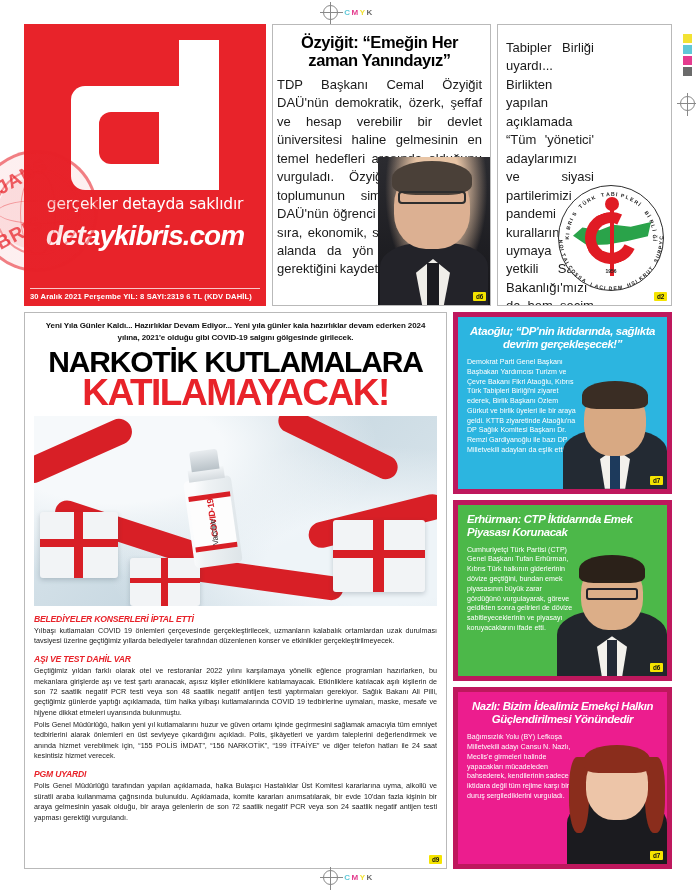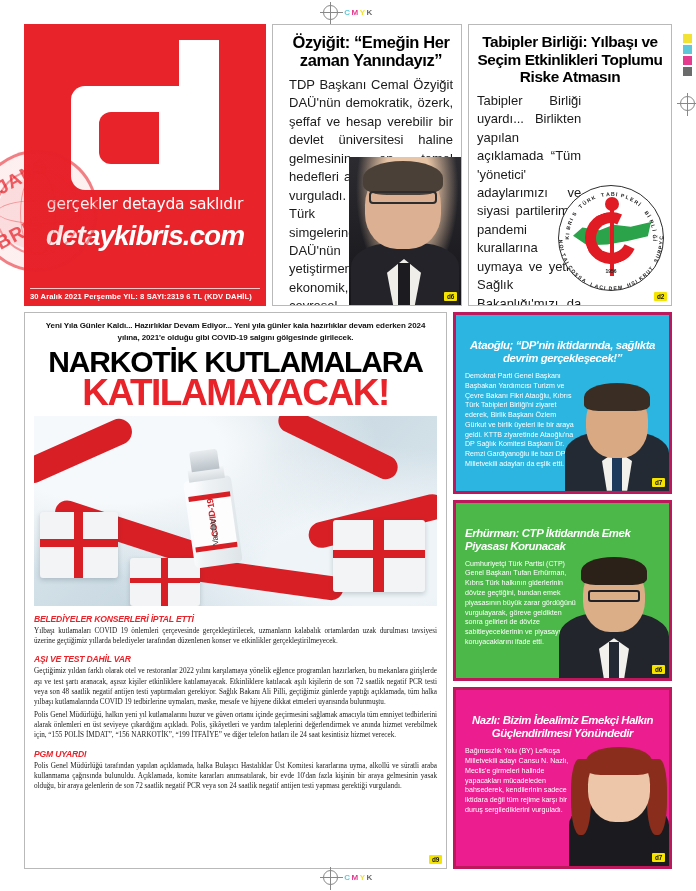--- a/index.html
+++ b/index.html
@@ -118,21 +118,21 @@
     white-space: nowrap;
   }
   .watermark .wm-t1 { left: 2px; top: 16px; transform: rotate(-28deg); }
   .watermark .wm-t2 { left: -4px; top: 74px; transform: rotate(-28deg); }
 
   
   .card {
     border: 1px solid #b9b9b9; background: #fff;
     position: relative; overflow: hidden;
   }
-  .card-a { width: 190px; padding: 8px 8px 0 16px; }
+  .card-a { width: 219px; padding: 8px 8px 0 4px; }
   .card-b { flex: 1; padding: 8px 8px 0 8px; }
 
   .hl-a {
     font-size: 16.5px; font-weight: bold; line-height: 1.12;
     letter-spacing: -.4px; color: #000; text-align: center;
   }
   .hl-b {
     font-size: 15.4px; font-weight: bold; line-height: 1.14;
     letter-spacing: -.4px; color: #000; text-align: center;
   }
@@ -317,28 +317,28 @@
     border-bottom: 1.5px solid #c31c22; padding: 0 3px; margin: 2px 0;
     width: 100%; text-align: center;
   }
 
   .sub-h {
     font-size: 8.6px; font-weight: bold; font-style: italic;
     color: #e8232a; margin-top: 8px; letter-spacing: -.2px;
   }
   .sub-p {
     font-size: 7.2px; line-height: 1.44; color: #1a1a1a;
-    text-align: justify; margin-top: 2px; font-family: Liberation Serif, serif;
+    text-align: justify; margin-top: 2px;
   }
 
   
   .rail { flex: 1; display: flex; flex-direction: column; gap: 6px; }
   .rail-card {
     position: relative; overflow: hidden; flex: 1;
-    border: 3px solid #be185d; padding: 24px 9px 0 9px;
+    border: 5px solid #be185d; padding: 8px 9px 0 9px;
   }
   .rc-blue  { background: #2cb5e0; }
   .rc-pink  { background: #ec1d8e; }
   .rc-green { background: #4cb849; }
 
   .rail-head {
     font-size: 11.4px; font-weight: bold; font-style: italic;
     color: #fff; line-height: 1.14; letter-spacing: -.4px;
     text-align: center;
   }
@@ -411,21 +411,20 @@
         <div class="ozy-shirt"></div>
         <div class="ozy-tie"></div>
         <div class="ozy-head"></div>
         <div class="ozy-hair"></div>
         <div class="ozy-glass"></div>
       </div>
       <div class="badge">d6</div>
     </div>
 
     <div class="card card-b">
-      <div class="hl-b">Tabipler Birliği: Yılbaşı ve Seçim Etkinlikleri Toplumu Riske Atmasın</div>
       <div class="body-s" style="width:56%;">Tabipler Birliği uyardı... Birlikten yapılan açıklamada “Tüm 'yönetici' adaylarımızı ve siyasi partilerimizi pandemi kurallarına uymaya ve yetkili Sağlık Bakanlığı'mızı da hem seçim propaganda çalışmaları hem de yaklaşan yılbaşı kutlamalarına gerekli düzenleme ve denetimleri derhal uygulamaya açıkça çağırıyoruz. Bu denetim ve tedbirler Omicron varyantının ülkemizde görüldüğü bu günlerde halkımız ve ülkemiz yararına olacaktır ve hayati önem taşımaktadır.” Denildi.</div>
       <div class="med-logo">
         <div class="med-map"></div>
         <div class="med-c"></div>
         <div class="med-rod"></div>
         <div class="med-dot"></div>
         <div class="med-year">1956</div>
       <div class="ring-txt">
             <span style="transform: rotate(-92deg) translate(0px, -47px);">K</span>
             <span style="transform: rotate(-85.4286deg) translate(0px, -47px);">I</span>

